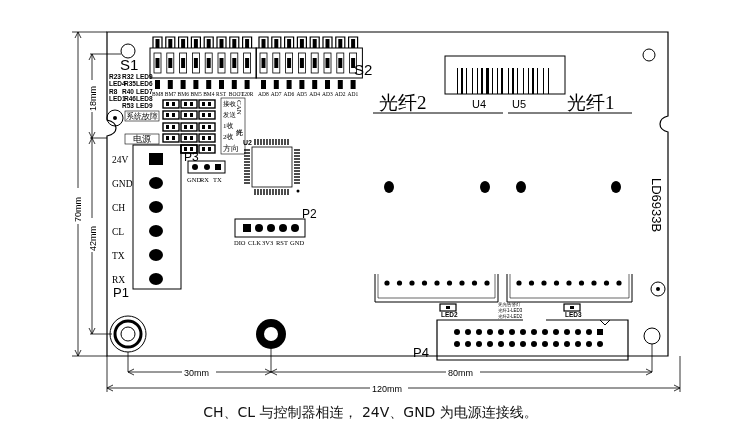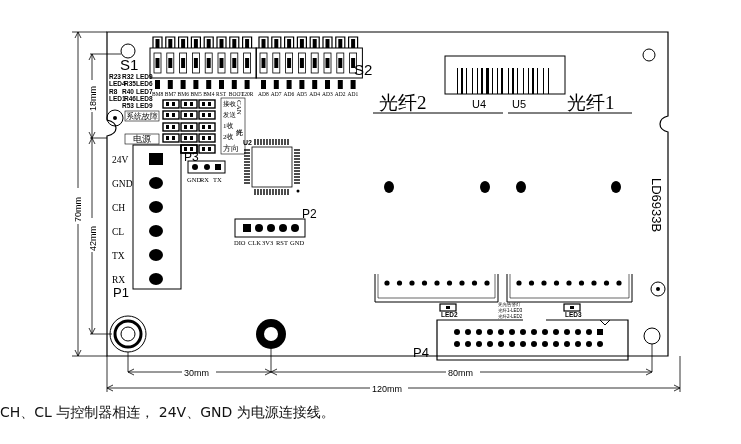--- a/index.html
+++ b/index.html
@@ -1,20 +1,20 @@
 <!DOCTYPE html>
 <html><head>
 <meta charset="utf-8">
 <style>
   html, body { margin: 0; padding: 0; background: #ffffff; }
   body { width: 741px; height: 444px; position: relative; overflow: hidden; font-family: "Liberation Sans", sans-serif; }
   #board { position: absolute; left: 0; top: 0; }
   .serif { font-family: "Liberation Serif", "DejaVu Serif", serif; }
   .sans { font-family: "Liberation Sans", "DejaVu Sans", sans-serif; }
-  #caption { position: absolute; left: 0; width: 741px; top: 404px; font-size: 14px; color: #111; font-family: "DejaVu Sans", sans-serif; }
+  #caption { position: absolute; left: 0; width: 741px; top: 404px; text-align: center; font-size: 14px; color: #111; font-family: "DejaVu Sans", sans-serif; }
 </style>
 </head>
 <body>
 
 <svg id="board" width="741" height="400" viewBox="0 0 741 400" xmlns="http://www.w3.org/2000/svg">
 
   <path d="M107,32 L668,32 L668,116 Q660,118 660,124 Q660,130 668,132 L668,356 L107,356 L107,136 Q116,134 116,128 Q116,122 107,120 Z" fill="#fff" stroke="#000" stroke-width="1.2"></path>
 
   <circle cx="128" cy="51" r="7" fill="none" stroke="#000" stroke-width="1"></circle>
   <circle cx="649" cy="55" r="6" fill="none" stroke="#000" stroke-width="1"></circle>

